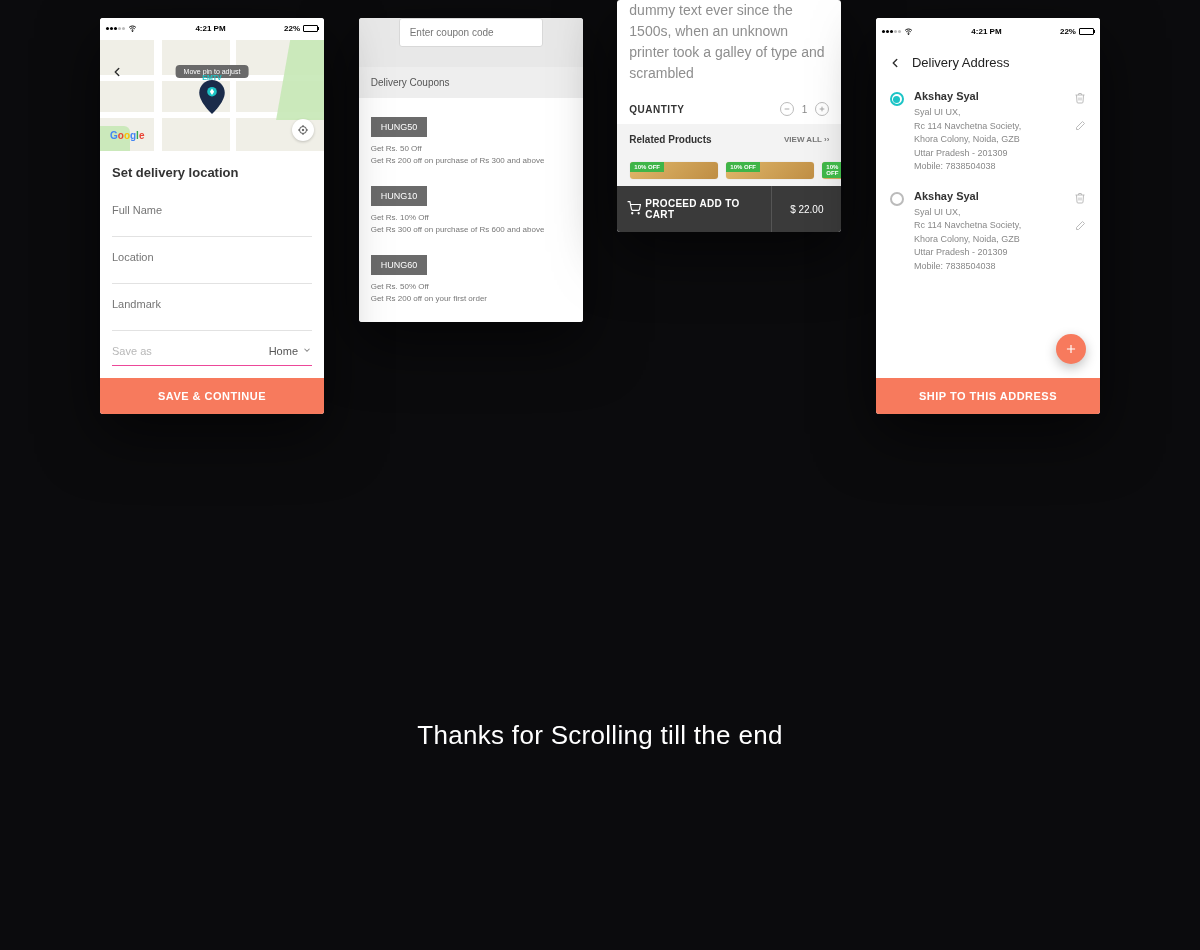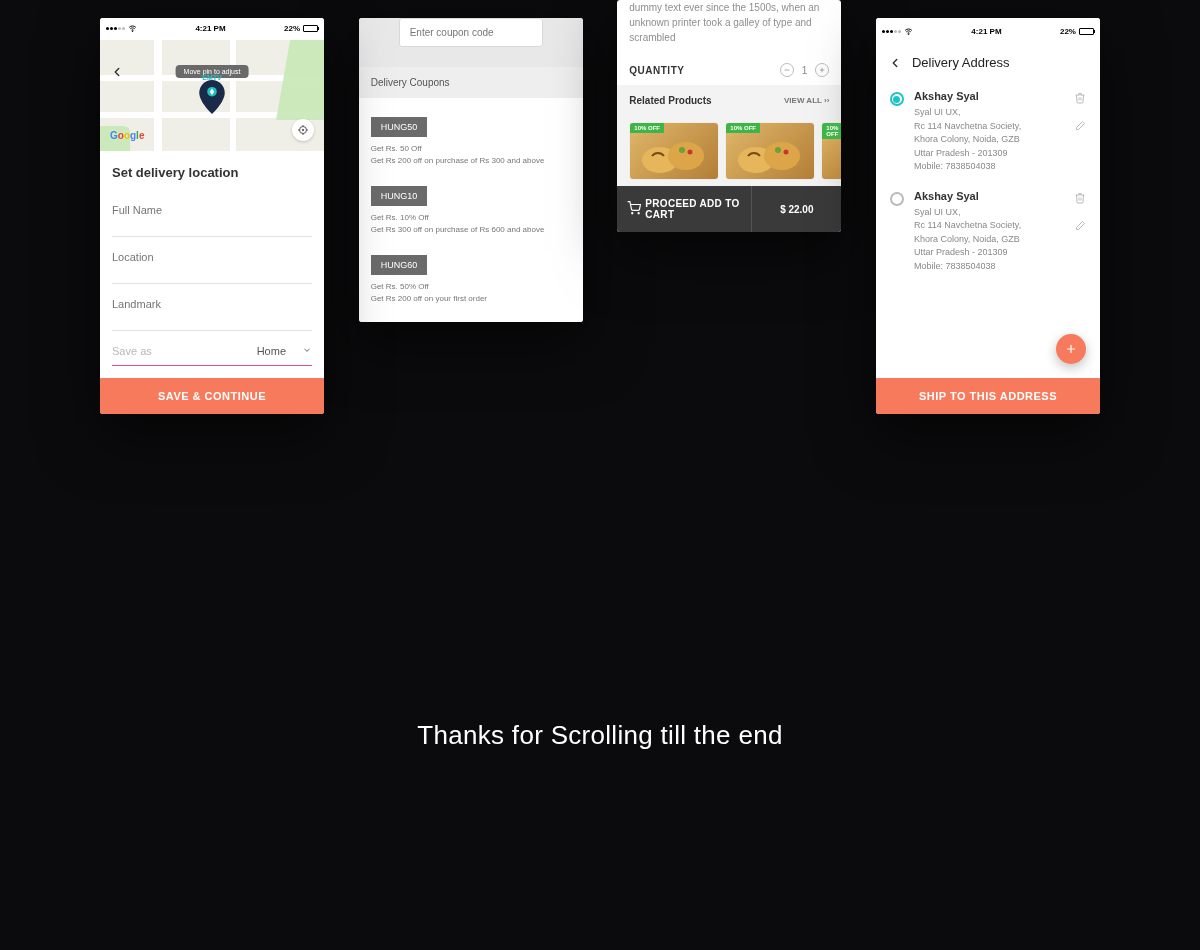--- a/index.html
+++ b/index.html
@@ -107,21 +107,21 @@
   .google-logo span:nth-child(5){color:#34A853}
   .google-logo span:nth-child(6){color:#EA4335}
   .form-area{padding: 0 12px 12px;}
   .form-title{font-size:13px;font-weight:600;color:#333;margin:14px 0 10px;}
   .field{
     border:none;border-bottom:1px solid #e2e2e2;padding:14px 0 20px;width:100%;
     font-size:11px;color:#b8b8b8;background:transparent;
   }
   .field-row{display:flex;justify-content:space-between;align-items:center;border-bottom:1px solid #ec4899;padding:14px 0 8px;}
   .field-row .label{font-size:11px;color:#b8b8b8}
-  .field-row .value{font-size:11px;color:#555;display:flex;align-items:center;gap:16px;}
+  .field-row .value{font-size:11px;color:#555;display:flex;align-items:center;gap:4px;}
   .chev-down svg{width:10px;height:10px;}
   .phone1-back{position:absolute;top:25px;left:10px;z-index:2;}
   .phone1-back svg{width:14px;height:14px;}
 
   
   .phone2 .coupon-entry{
     background:#e8e8e8;
     padding: 0 40px 20px;
   }
   .coupon-input{
@@ -135,21 +135,21 @@
   .coupon-list{padding: 8px 12px 80px;background:#fff;}
   .coupon-item{margin:10px 0 18px;}
   .coupon-code{
     display:inline-block;background:#6b6b6b;color:#fff;font-size:9px;font-weight:400;
     padding:5px 10px;border-radius:0;margin-bottom:6px;
   }
   .coupon-line{font-size:8px;color:#777;line-height:1.5;}
 
   
   .phone3{background:#fff;margin-top:-18px;}
-  .phone3 .desc{font-size:10px;color:#8e8e8e;line-height:1.5;padding:0 12px 10px;}
+  .phone3 .desc{font-size:14px;color:#8e8e8e;line-height:1.5;padding:0 12px 10px;}
   .qty-row{display:flex;justify-content:space-between;align-items:center;padding:8px 12px;}
   .qty-row .lbl{font-size:10px;font-weight:700;letter-spacing:.5px;color:#333;}
   .qty-ctrl{display:flex;align-items:center;gap:8px;font-size:10px;color:#888;}
   .qty-btn{width:14px;height:14px;border:1px solid #bbb;border-radius:50%;display:flex;align-items:center;justify-content:center;}
   .qty-btn svg{width:8px;height:8px;}
   .related-head{
     display:flex;justify-content:space-between;align-items:center;
     padding:10px 12px;background:#f3f3f3;
   }
   .related-head .ttl{font-size:10px;font-weight:600;color:#333;}
@@ -164,21 +164,21 @@
   .card-body{padding:6px 6px;}
   .card-title-row{display:flex;justify-content:space-between;align-items:center;}
   .card-title{font-size:9px;font-weight:600;color:#333;}
   .veg-icon{width:10px;height:10px;border:1px solid #2a8a2a;display:flex;align-items:center;justify-content:center;}
   .veg-icon span{width:5px;height:5px;border-radius:50%;background:#2a8a2a;}
   .card-foot{display:flex;justify-content:space-between;align-items:center;margin-top:4px;}
   .card-cat{font-size:7px;color:#999;}
   .proceed-bar{display:flex;background:#3a3a3a;color:#fff;}
   .proceed-left{flex:1;display:flex;align-items:center;gap:4px;padding:12px 10px;font-size:10px;font-weight:600;letter-spacing:.3px;}
   .proceed-left svg{width:14px;height:14px;}
-  .proceed-right{width:90px;display:flex;align-items:center;justify-content:center;border-left:1px solid #555;font-size:10px;font-weight:700;}
+  .proceed-right{width:70px;display:flex;align-items:center;justify-content:center;border-left:1px solid #555;font-size:10px;font-weight:400;}
 
   
   .addr-list{padding:10px 14px;display:flex;flex-direction:column;gap:16px;flex:1;position:relative;}
   .addr-item{display:flex;gap:10px;align-items:flex-start;}
   .radio{width:14px;height:14px;border:2px solid #bbb;border-radius:50%;display:flex;align-items:center;justify-content:center;flex-shrink:0;margin-top:2px;}
   .radio.selected{border-color:#1cc4c6;}
   .radio.selected span{width:7px;height:7px;border-radius:50%;background:#1cc4c6;}
   .addr-body{flex:1;}
   .addr-name{font-size:11px;font-weight:600;color:#333;margin-bottom:4px;}
   .addr-line{font-size:9px;color:#888;line-height:1.5;}

